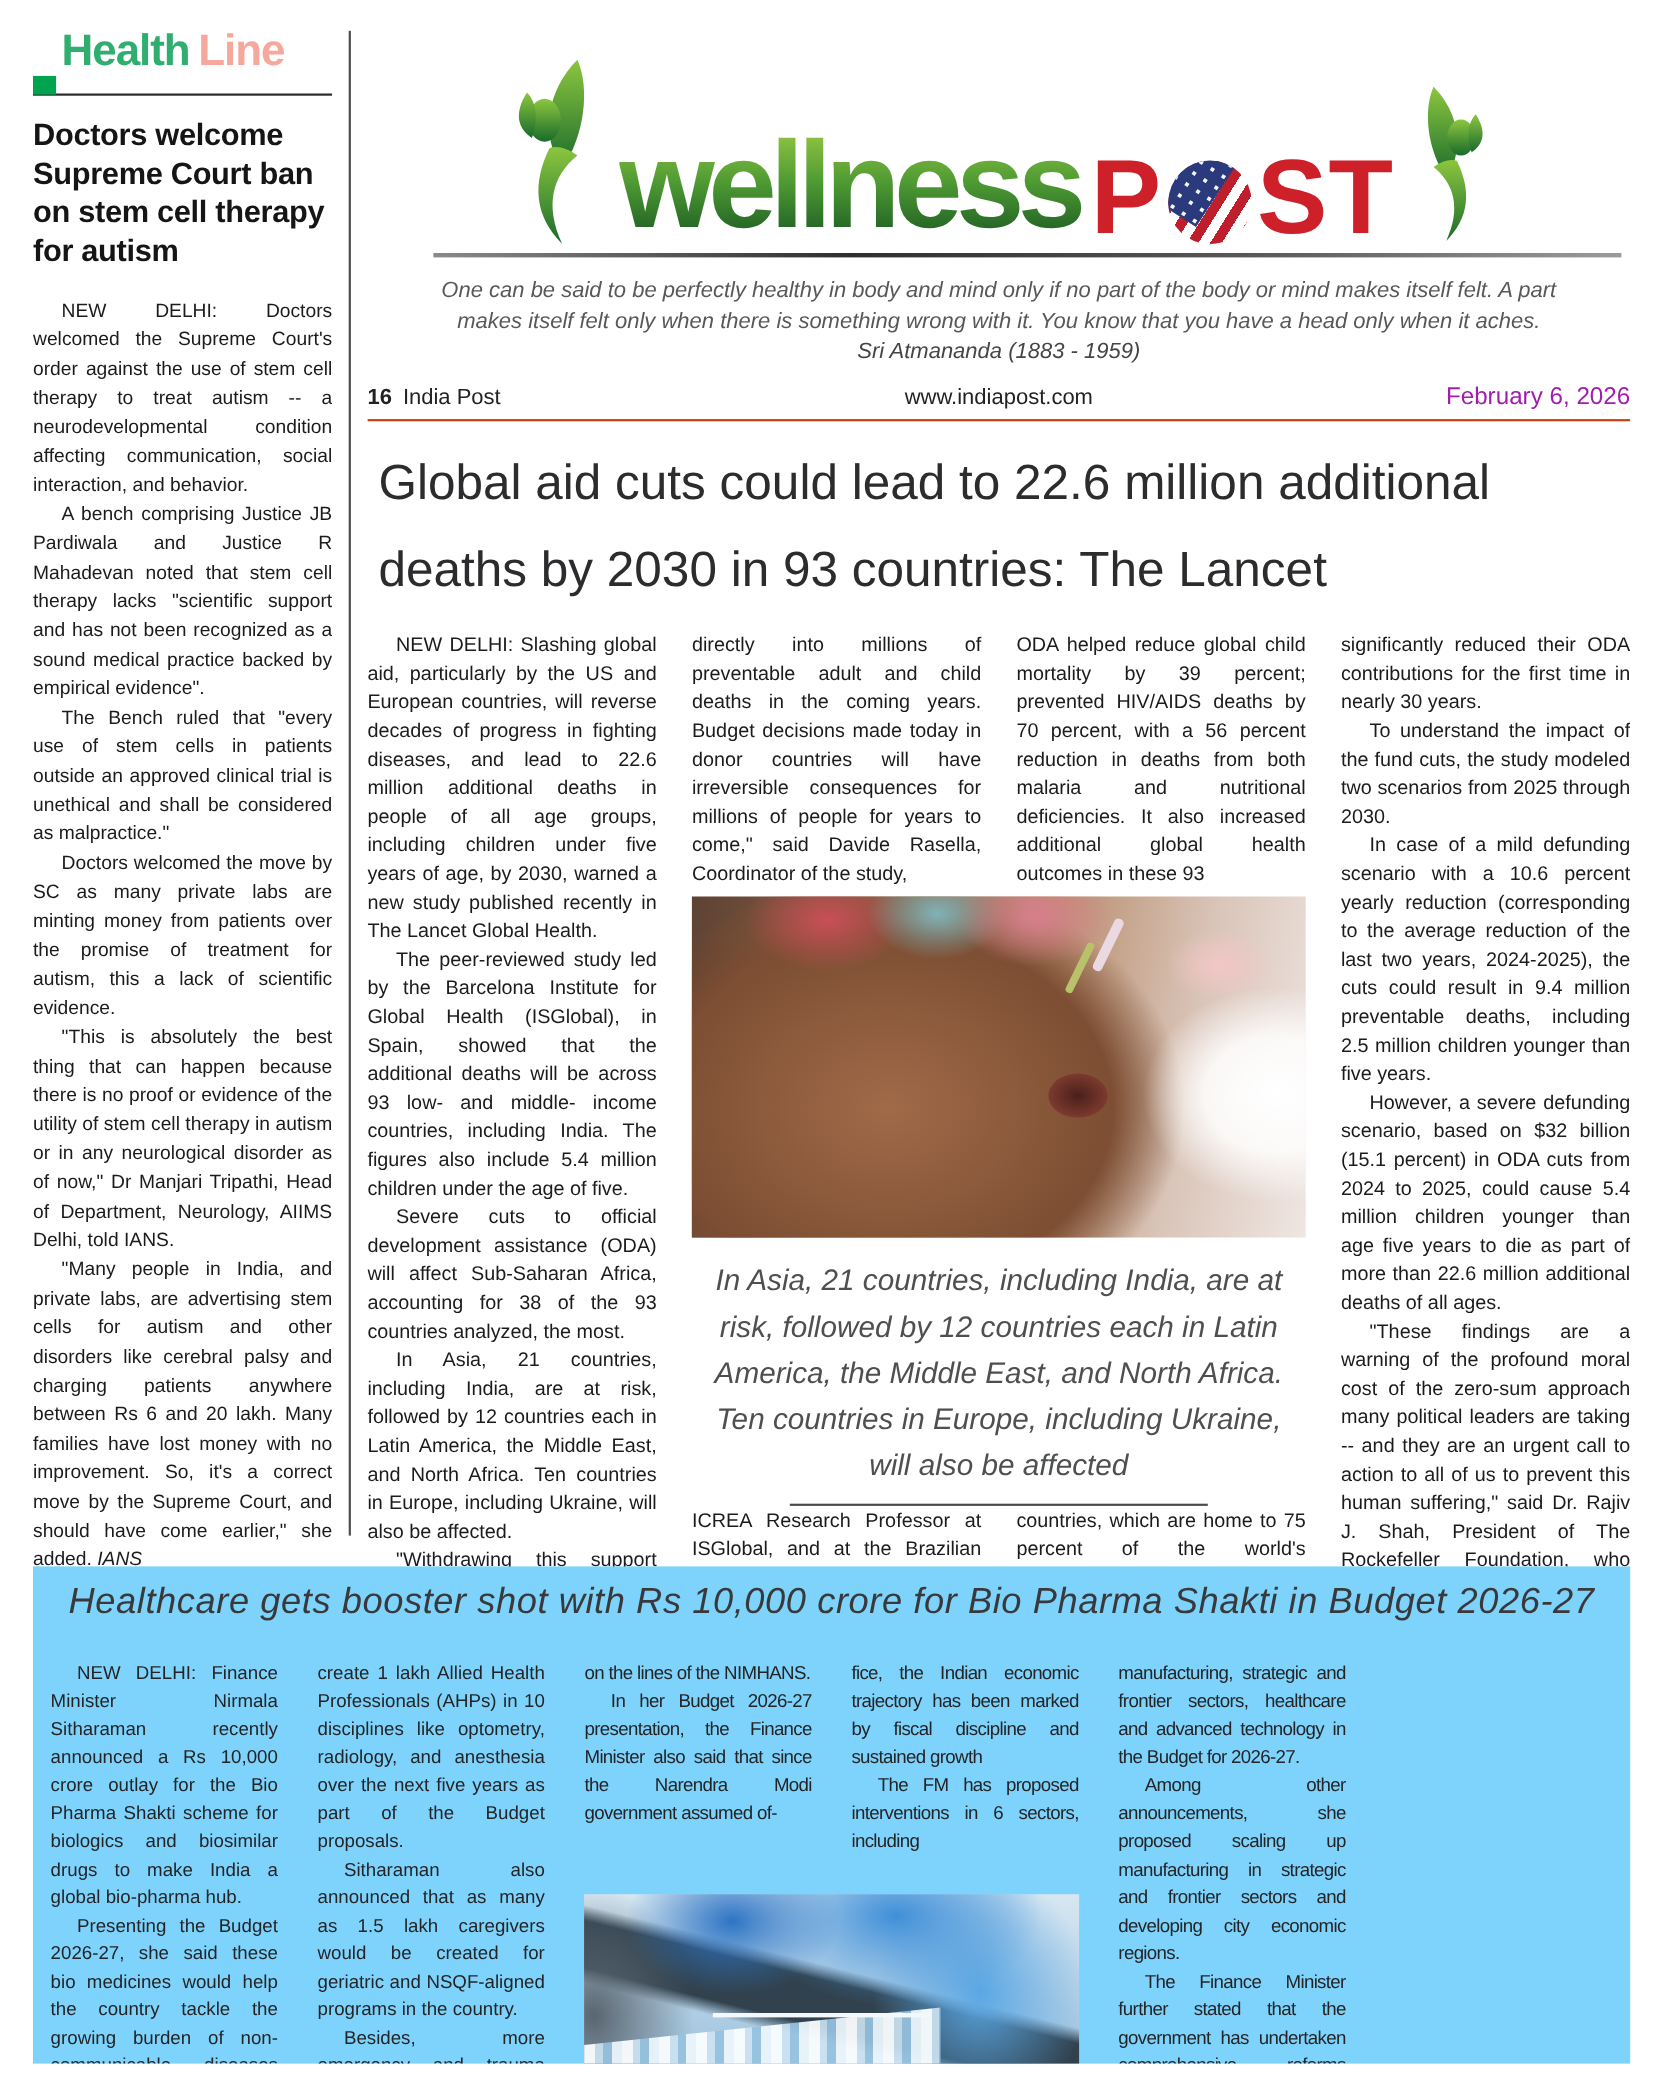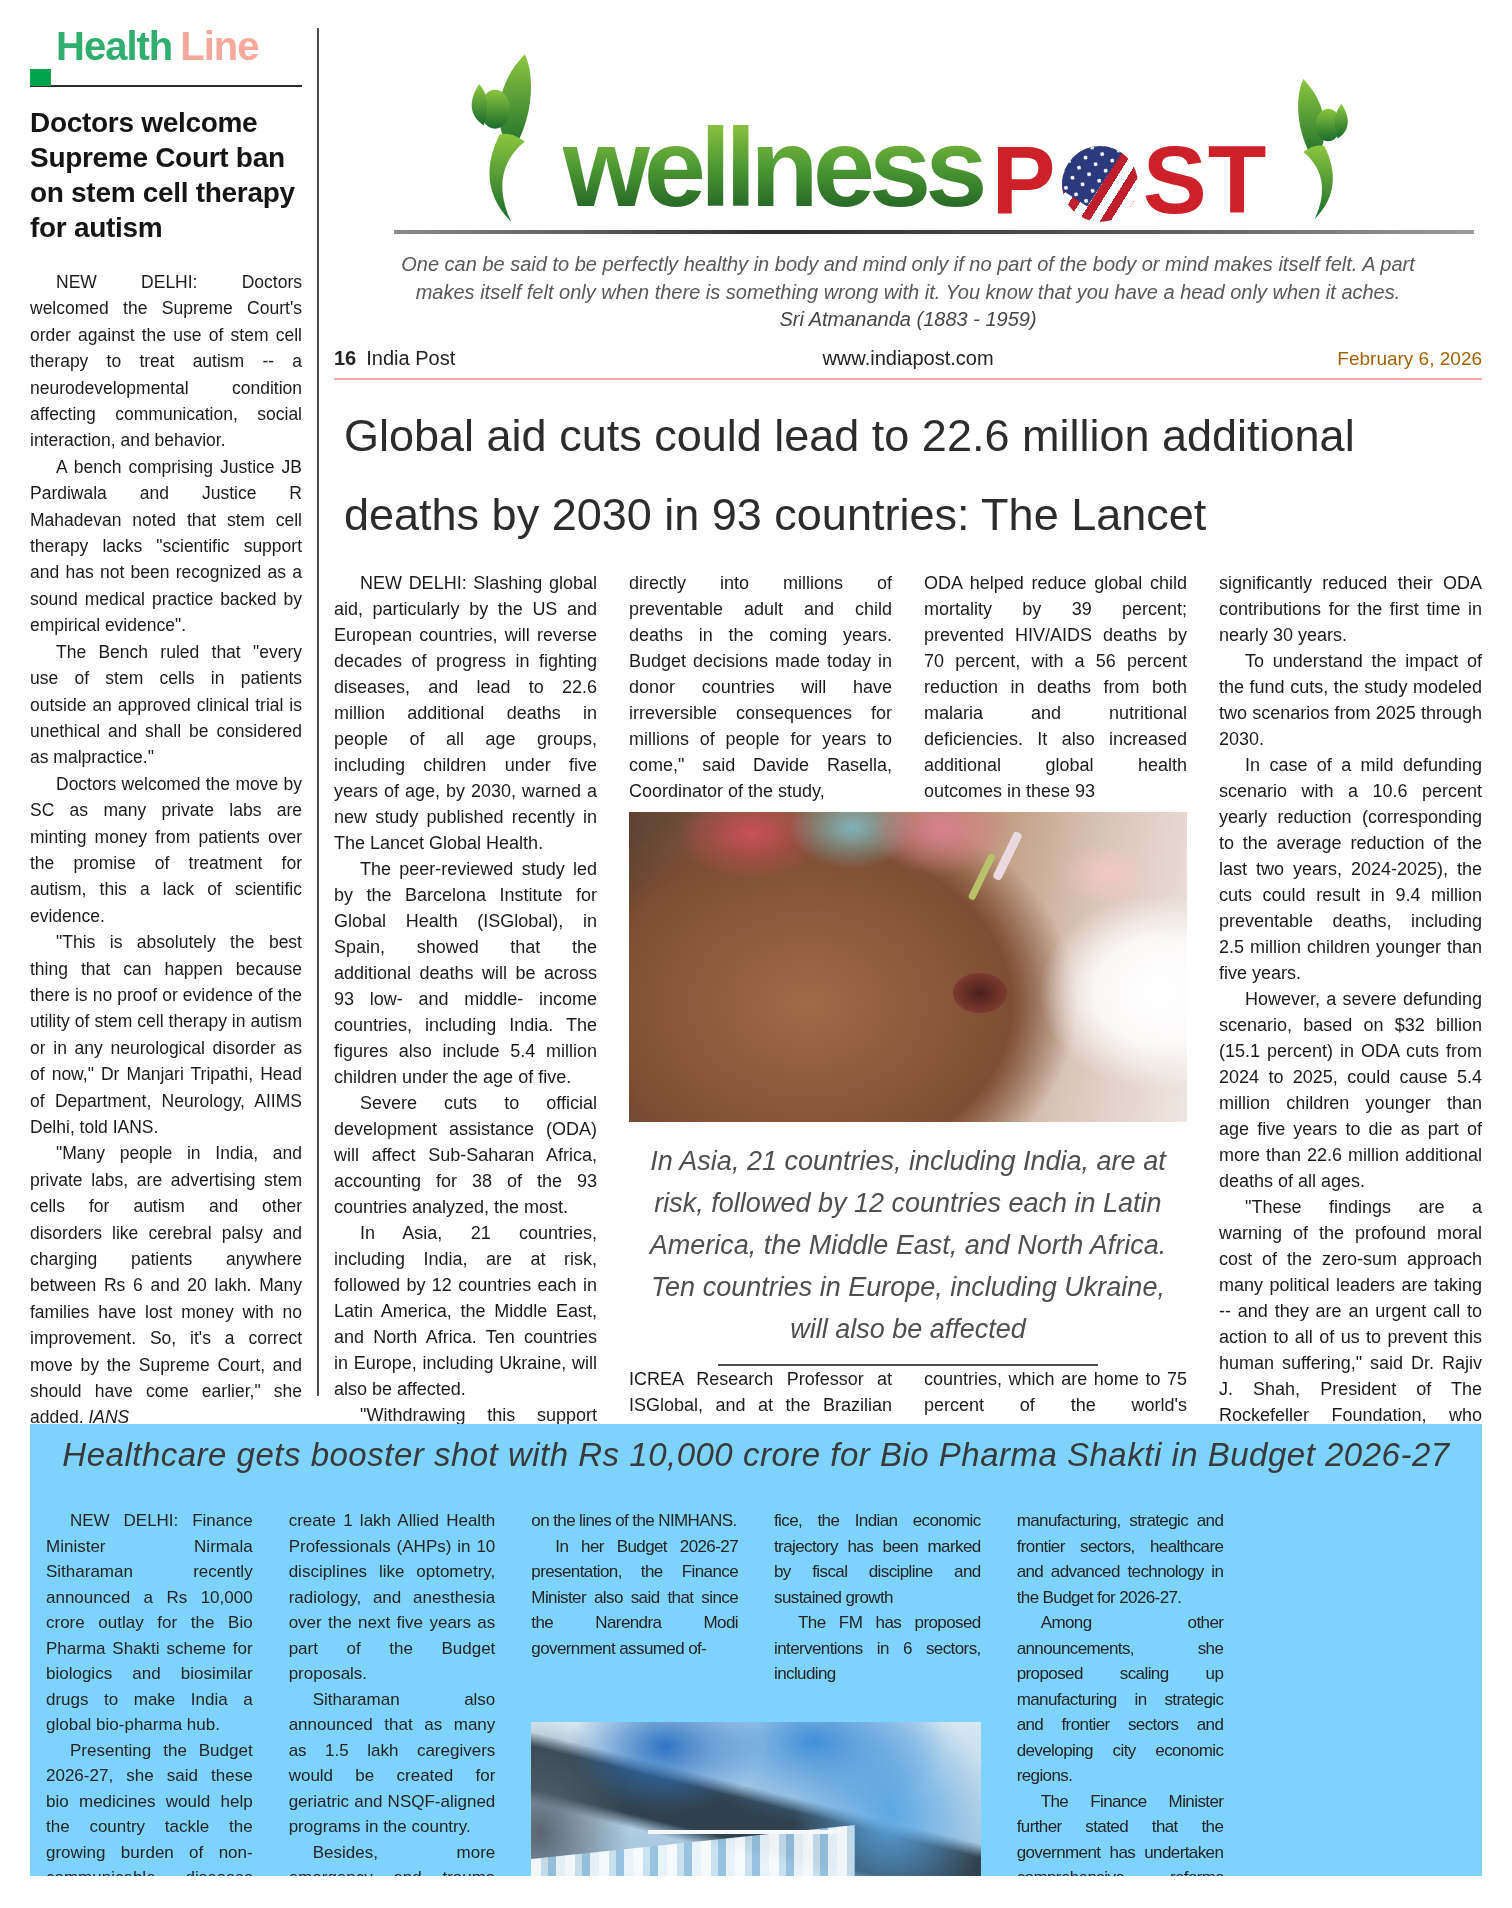--- a/index.html
+++ b/index.html
@@ -45,25 +45,25 @@
     background-color:#2a3a7c;
     background-image:radial-gradient(circle 2px, rgba(255,255,255,.95) 95%, transparent 100%);
     background-size:12px 12px; }
 
   .grad-rule { height:3.5px; margin:2px 8px 0 60px;
     background:linear-gradient(90deg,#8a8a8a,#2e2e2e 35%,#5a5a5a 70%,#9b9b9b); }
   .masthead-quote { margin:16px auto 0; max-width:1075px; text-align:center;
     font-size:20px; line-height:28px; font-style:italic; color:#58585a; }
   .masthead-attr { text-align:center; font-size:20px; font-style:italic; color:#454547; margin-top:2px; }
 
-  .dateline { display:flex; align-items:baseline; margin-top:16px; padding-bottom:8px; border-bottom:2px solid #fca5a5; }
+  .dateline { display:flex; align-items:baseline; margin-top:16px; padding-bottom:8px; border-bottom:2px solid #c2410c; }
   .dl-left  { flex:1; font-size:20px; color:#222; }
   .dl-left b{ margin-right:10px; }
   .dl-center{ flex:1; text-align:center; font-size:20px; color:#222; }
-  .dl-right { flex:1; text-align:right; font-size:19px; color:#a16207; }
+  .dl-right { flex:1; text-align:right; font-size:22px; color:#a21caf; }
 
   .main-head { font-weight:400; font-size:45px; line-height:79px; color:#2c2c2e;
     text-align:left; margin:16px 10px 6px; letter-spacing:0px; }
 
   .artgrid { display:grid; grid-template-columns:repeat(4,1fr); column-gap:32px; margin-top:16px; }
   .artgrid p { font-size:18px; line-height:26px; text-align:justify; text-indent:26px; color:#1b1b1d; }
   .artgrid p.noind { text-indent:0; }
   .c1 { grid-area:1/1/4/2; } .c2top { grid-area:1/2/2/3; } .c3top { grid-area:1/3/2/4; }
   .feature { grid-area:2/2/3/4; } .c2bot { grid-area:3/2/4/3; } .c3bot { grid-area:3/3/4/4; }
   .c4 { grid-area:1/4/4/5; }

